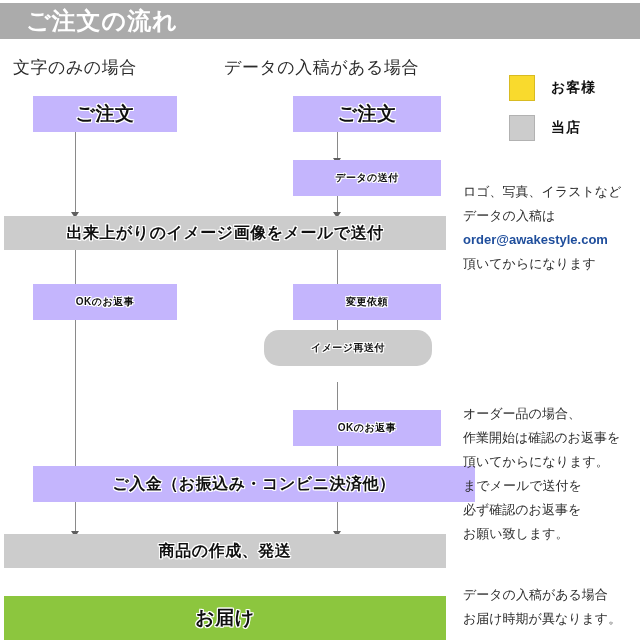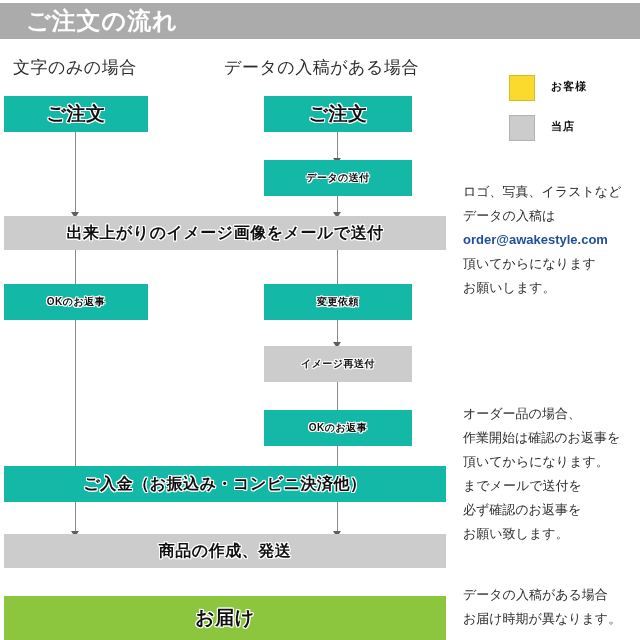--- a/index.html
+++ b/index.html
@@ -68,21 +68,21 @@
     text-shadow:
        1px  1px 0 #ffffff,
       -1px  1px 0 #ffffff,
        1px -1px 0 #ffffff,
       -1px -1px 0 #ffffff,
        0    1px 0 #ffffff,
        0   -1px 0 #ffffff,
        1px  0   0 #ffffff,
       -1px  0   0 #ffffff;
   }
-  .fbox.yellow { background: #14b8a6; }
+  .fbox.yellow { background: #c4b5fd; margin-left: 29px; }
   .fbox.gray   { background: #cccccc; }
   .fbox.green  { background: #8cc63e; }
 
   .fbox.big { font-size: 19px; }
   .fbox.wide-label { font-size: 16px; }
 
   
   .fbox::after {
     content: "";
     position: absolute;
@@ -114,21 +114,21 @@
   .legend-swatch {
     position: absolute;
     width: 26px;
     height: 26px;
     box-sizing: border-box;
   }
   .legend-swatch.yellow { background: #f9da2d; border: 1px solid #d8bb22; }
   .legend-swatch.gray   { background: #cccccc; border: 1px solid #b2b2b2; }
   .legend-label {
     position: absolute;
-    font-size: 11px;
+    font-size: 14px;
     font-weight: bold;
     color: #111111;
     white-space: nowrap;
     letter-spacing: 1px;
   }
 
   
   .note {
     position: absolute;
     font-size: 13px;
@@ -186,42 +186,41 @@
   <div class="fbox yellow big" style="left:264px; top:96px; width:148px; height:36px;">ご注文</div>
 
   <div class="fbox yellow" style="left:264px; top:160px; width:148px; height:36px;">データの送付</div>
 
   <div class="fbox gray wide-label" style="left:4px; top:216px; width:442px; height:34px;">出来上がりのイメージ画像をメールで送付</div>
 
   <div class="fbox yellow" style="left:4px; top:284px; width:144px; height:36px;">OKのお返事</div>
 
   <div class="fbox yellow" style="left:264px; top:284px; width:148px; height:36px;">変更依頼</div>
 
-  <div class="fbox gray" style="left:264px; top:346px; width:148px; height:36px;">イメージ再送付</div>
+  <div class="fbox gray" style="left:264px; top:330px; width:168px; height:36px;border-radius:15px;">イメージ再送付</div>
 
   <div class="fbox yellow" style="left:264px; top:410px; width:148px; height:36px;">OKのお返事</div>
 
   <div class="fbox yellow wide-label" style="left:4px; top:466px; width:442px; height:36px;">ご入金（お振込み・コンビニ決済他）</div>
 
   <div class="fbox gray wide-label" style="left:4px; top:534px; width:442px; height:34px;">商品の作成、発送</div>
 
   <div class="fbox green big" style="left:4px; top:596px; width:442px; height:44px;">お届け</div>
 
   <div class="legend-swatch yellow" style="left:509px; top:75px;"></div>
   <div class="legend-label" style="left:551px; top:79px;">お客様</div>
 
   <div class="legend-swatch gray" style="left:509px; top:115px;"></div>
   <div class="legend-label" style="left:551px; top:119px;">当店</div>
 
   <div class="note" style="left:463px; top:180px;">
     <div>ロゴ、写真、イラストなど</div>
     <div>データの入稿は</div>
     <div class="email">order@awakestyle.com</div>
     <div>頂いてからになります</div>
-    <div>お願いします。</div>
   </div>
 
   <div class="note" style="left:463px; top:402px;">
     <div>オーダー品の場合、</div>
     <div>作業開始は確認のお返事を</div>
     <div>頂いてからになります。</div>
     <div>までメールで送付を</div>
     <div>必ず確認のお返事を</div>
     <div>お願い致します。</div>
   </div>

